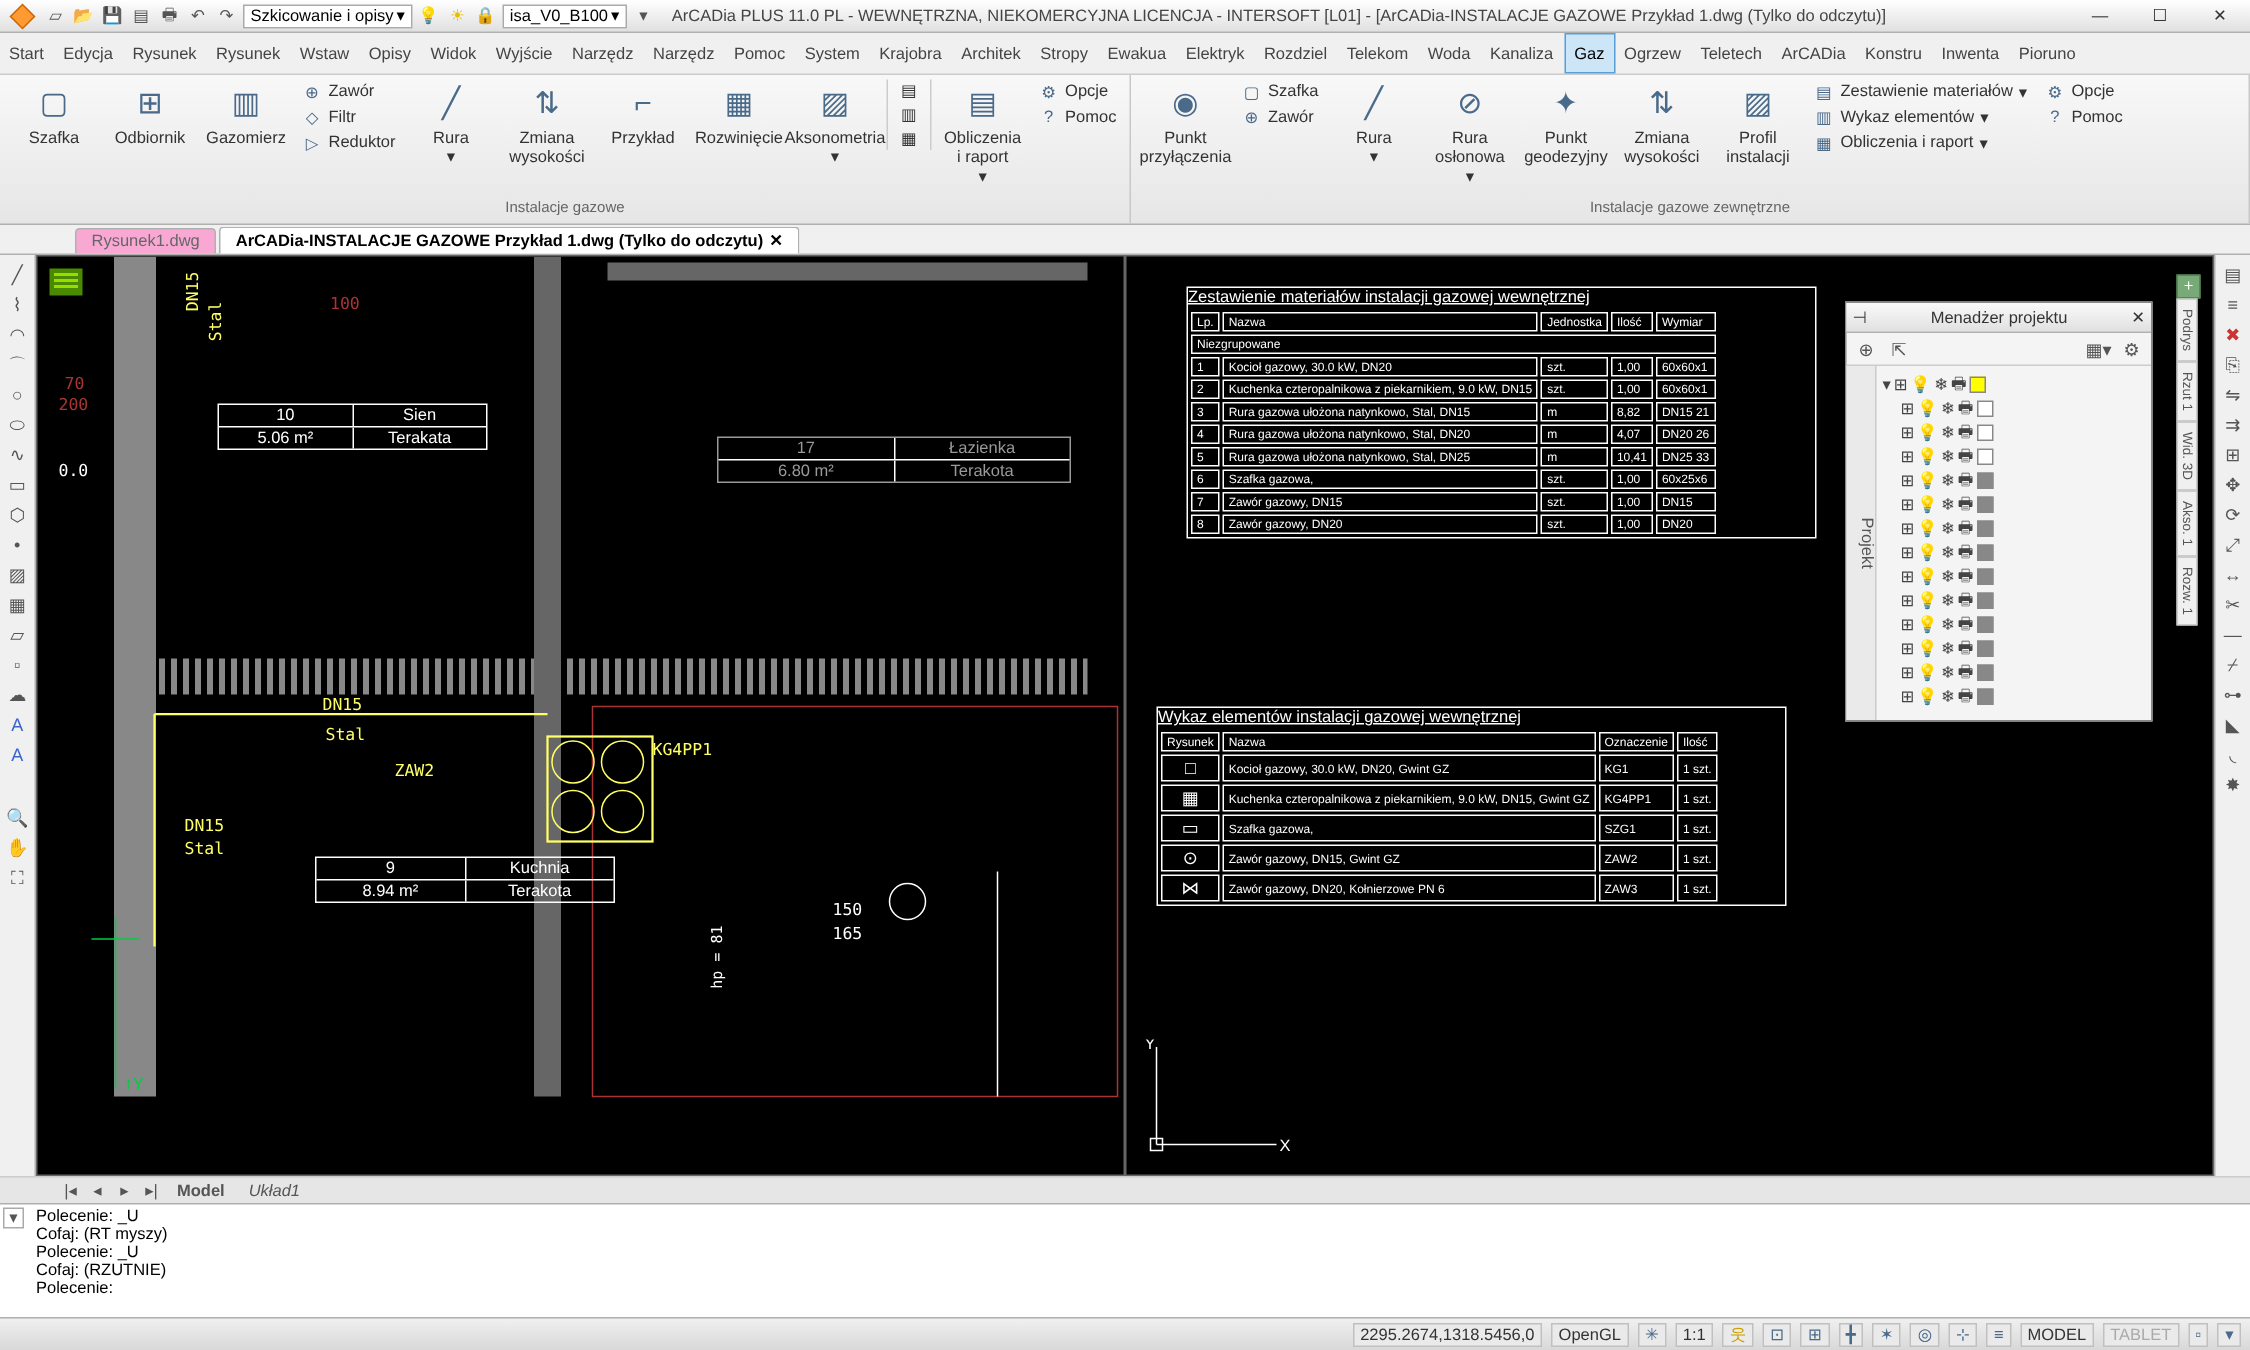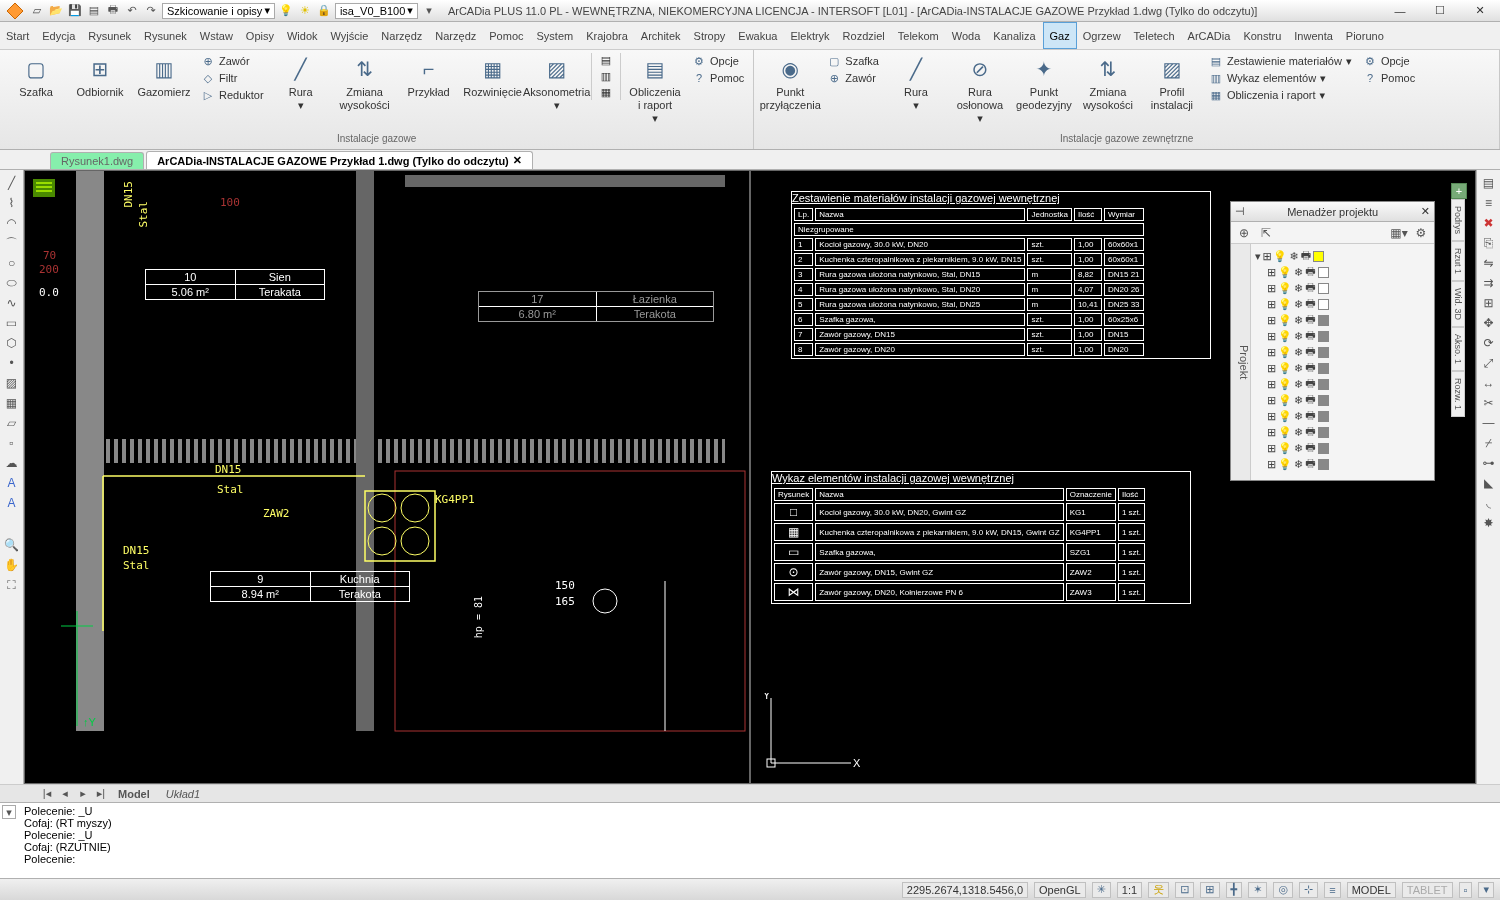--- a/index.html
+++ b/index.html
@@ -26,21 +26,21 @@
 .ribbon .group-row{flex:1;display:flex;align-items:flex-start;gap:4px;}
 .ribbon .group-title{height:16px;text-align:center;color:#666;font-size:10px;}
 .ribbon .bigbtn{display:flex;flex-direction:column;align-items:center;justify-content:center;width:60px;padding:2px;cursor:pointer;color:#333;text-align:center;line-height:1.2;}
 .ribbon .bigbtn .ic{width:28px;height:28px;margin-bottom:3px;display:flex;align-items:center;justify-content:center;color:#4a6a8a;font-size:20px;}
 .ribbon .mini{display:flex;flex-direction:column;gap:1px;}
 .ribbon .mini-row{display:flex;align-items:center;gap:4px;color:#333;padding:1px 3px;cursor:pointer;}
 .ribbon .mini-row .mic{width:14px;height:14px;color:#4a6a8a;display:flex;align-items:center;justify-content:center;}
 
 
 .filetabs{height:20px;background:#f0f0f0;border-bottom:1px solid #b0b0b0;display:flex;align-items:flex-end;padding-left:50px;}
-.filetabs .ft{padding:2px 10px;border:1px solid #b0b0b0;border-bottom:none;background:#86efac;border-radius:3px 3px 0 0;color:#666;cursor:pointer;margin-right:2px;display:flex;gap:4px;align-items:center;}
+.filetabs .ft{padding:2px 10px;border:1px solid #b0b0b0;border-bottom:none;background:#f9a8d4;border-radius:3px 3px 0 0;color:#666;cursor:pointer;margin-right:2px;display:flex;gap:4px;align-items:center;}
 .filetabs .ft.active{background:#fff;color:#000;font-weight:bold;justify-content:center;}
 
 
 .workspace{flex:1;display:flex;position:relative;}
 .left-tools,.right-tools{width:24px;background:#f0f0f0;display:flex;flex-direction:column;align-items:center;gap:2px;padding-top:4px;border-right:1px solid #b0b0b0;}
 .right-tools{border-left:1px solid #b0b0b0;border-right:none;}
 .tool-ic{width:18px;height:18px;display:flex;align-items:center;justify-content:center;color:#555;cursor:pointer;font-size:12px;}
 .viewports{flex:1;display:flex;gap:0;position:relative;}
 .viewport{flex:1;background:#000;position:relative;overflow:hidden;border:1px solid #666;}
 
@@ -67,21 +67,21 @@
 
 
 .statusbar{height:22px;background:linear-gradient(#f0f0f0,#d8d8d8);border-top:1px solid #b0b0b0;display:flex;align-items:center;padding:0 6px;color:#333;gap:6px;text-align:center;}
 .statusbar .sp{flex:1;}
 .statusbar .cell{padding:0 4px;border:1px solid #c0c0c0;background:#eaeaea;height:16px;display:flex;align-items:center;gap:2px;}
 .statusbar .ic{color:#4a6a8a;}
 
 
 .draw-text{position:absolute;font-family:Consolas,monospace;font-size:11px;white-space:nowrap;}
 .yellow{color:#ffff66;}
-.white{color:#fff;}
+.white{color:#fff;margin-top:21px;}
 .dimred{color:#aa3333;}
 .room-box{position:absolute;border:1px solid #fff;color:#fff;font-family:Consolas,monospace;font-size:11px;text-align:center;display:flex;flex-direction:column;justify-content:center;}
 .room-box .r1{border-bottom:1px solid #fff;display:flex;}
 .room-box .r1>div,.room-box .r2>div{flex:1;padding:1px 4px;}
 .room-box .r2{display:flex;}
 .room-box .cbord{border-right:1px solid #fff;}
 .schedule{position:absolute;border:1px solid #fff;font-family:Consolas,monospace;font-size:8px;color:#fff;}
 .schedule td,.schedule th{border:1px solid #fff;padding:1px 3px;font-size:8px;text-align:left;font-weight:normal;}
 .schedule .hdr{text-decoration:underline;padding-bottom:2px;display:block;}
 .ucs{position:absolute;bottom:10px;left:10px;}

